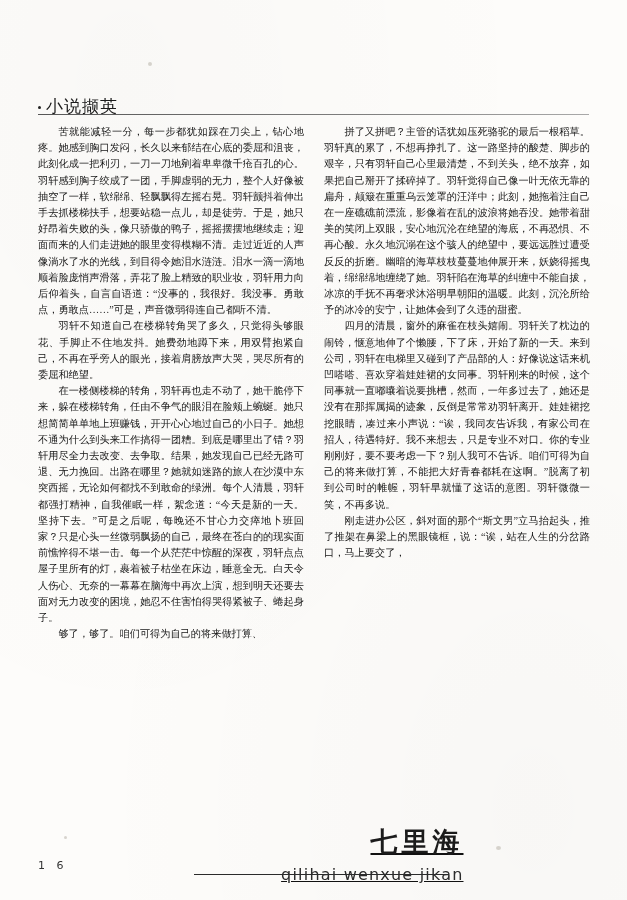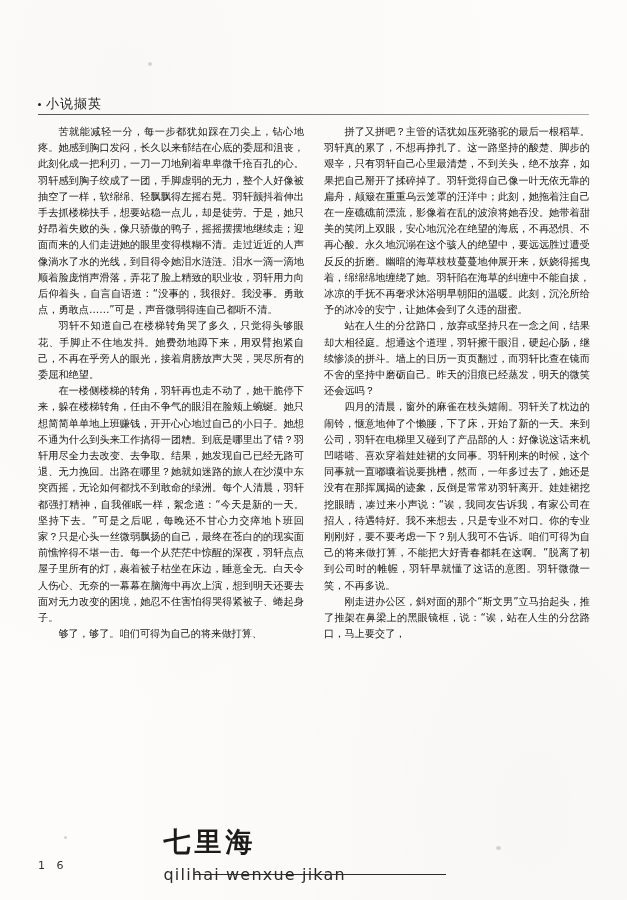--- a/index.html
+++ b/index.html
@@ -33,21 +33,21 @@
   .speck {
     position: absolute;
     background: #c9c5bd;
     border-radius: 50%;
     opacity: .75;
   }
   .header {
     position: absolute;
     left: 38px;
     top: 95px;
-    font-size: 13px;
+    font-size: 17px;
     letter-spacing: 1px;
     color: #1a1a1a;
     font-family: Liberation Serif, serif;
   }
   .header .dot {
     display: inline-block;
     width: 3px;
     height: 3px;
     background: #222;
     border-radius: 50%;
@@ -79,37 +79,39 @@
     line-height: 16.2px;
     text-align: justify;
     text-justify: inter-ideograph;
     color: #161616;
     font-family: "DejaVu Sans", sans-serif;
   }
   .col p {
     margin: 0;
     text-indent: 2em;
     white-space: pre-wrap;
+    font-family: Liberation Serif, serif;
   }
   .footer-pageno {
     position: absolute;
     left: 38px;
     bottom: 28px;
     font-size: 11px;
     letter-spacing: 4px;
     color: #333;
     margin-top: 16px;
   }
   .logo {
     position: absolute;
     left: 50%;
     transform: translateX(-50%);
     bottom: 16px;
-    text-align: left;
+    text-align: right;
     width: 300px;
+    text-decoration: underline;
   }
   .logo .cn {
     font-family: "DejaVu Serif", serif;
     font-size: 27px;
     letter-spacing: 4px;
     color: #1b1b1b;
     font-weight: 700;
     display: block;
     line-height: 30px;
   }
@@ -147,21 +149,20 @@
 
   <div class="columns">
     <div class="col">
       <p>苦就能减轻一分，每一步都犹如踩在刀尖上，钻心地疼。她感到胸口发闷，长久以来郁结在心底的委屈和沮丧，此刻化成一把利刃，一刀一刀地剜着卑卑微千疮百孔的心。羽轩感到胸子绞成了一团，手脚虚弱的无力，整个人好像被抽空了一样，软绵绵、轻飘飘得左摇右晃。羽轩颤抖着伸出手去抓楼梯扶手，想要站稳一点儿，却是徒劳。于是，她只好昂着失败的头，像只骄傲的鸭子，摇摇摆摆地继续走；迎面而来的人们走进她的眼里变得模糊不清。走过近近的人声像淌水了水的光线，到目得令她泪水涟涟。泪水一滴一滴地顺着脸庞悄声滑落，弄花了脸上精致的职业妆，羽轩用力向后仰着头，自言自语道：“没事的，我很好。我没事。勇敢点，勇敢点……”可是，声音微弱得连自己都听不清。</p>
       <p>羽轩不知道自己在楼梯转角哭了多久，只觉得头够眼花、手脚止不住地发抖。她费劲地蹲下来，用双臂抱紧自己，不再在乎旁人的眼光，接着肩膀放声大哭，哭尽所有的委屈和绝望。</p>
       <p>在一楼侧楼梯的转角，羽轩再也走不动了，她干脆停下来，躲在楼梯转角，任由不争气的眼泪在脸颊上蜿蜒。她只想简简单单地上班赚钱，开开心心地过自己的小日子。她想不通为什么到头来工作搞得一团糟。到底是哪里出了错？羽轩用尽全力去改变、去争取。结果，她发现自己已经无路可退、无力挽回。出路在哪里？她就如迷路的旅人在沙漠中东突西摇，无论如何都找不到敢命的绿洲。每个人清晨，羽轩都强打精神，自我催眠一样，絮念道：“今天是新的一天。坚持下去。”可是之后呢，每晚还不甘心力交瘁地卜班回家？只是心头一丝微弱飘扬的自己，最终在苍白的的现实面前憔悴得不堪一击。每一个从茫茫中惊醒的深夜，羽轩点点屋子里所有的灯，裹着被子枯坐在床边，睡意全无。白天令人伤心、无奈的一幕幕在脑海中再次上演，想到明天还要去面对无力改变的困境，她忍不住害怕得哭得紧被子、蜷起身子。</p>
       <p>够了，够了。咱们可得为自己的将来做打算、</p>
     </div>
     <div class="col">
       <p>拼了又拼吧？主管的话犹如压死骆驼的最后一根稻草。羽轩真的累了，不想再挣扎了。这一路坚持的酸楚、脚步的艰辛，只有羽轩自己心里最清楚，不到关头，绝不放弃，如果把自己掰开了揉碎掉了。羽轩觉得自己像一叶无依无靠的扁舟，颠簸在重重乌云笼罩的汪洋中；此刻，她拖着注自己在一座礁礁前漂流，影像着在乱的波浪将她吞没。她带着甜美的笑闭上双眼，安心地沉沦在绝望的海底，不再恐惧、不再心酸。永久地沉溺在这个骇人的绝望中，要远远胜过遭受反反的折磨。幽暗的海草枝枝蔓蔓地伸展开来，妖娆得摇曳着，绵绵绵地缠绕了她。羽轩陷在海草的纠缠中不能自拔，冰凉的手抚不再奢求沐浴明早朝阳的温暖。此刻，沉沦所给予的冰冷的安宁，让她体会到了久违的甜蜜。</p>
-      <p>站在人生的分岔路口，放弃或坚持只在一念之间，结果却大相径庭。想通这个道理，羽轩擦干眼泪，硬起心肠，继续惨淡的拼斗。墙上的日历一页页翻过，而羽轩比查在镜而不舍的坚持中磨砺自己。昨天的泪痕已经蒸发，明天的微笑还会远吗？</p>
       <p>四月的清晨，窗外的麻雀在枝头嬉闹。羽轩关了枕边的闹铃，惬意地伸了个懒腰，下了床，开始了新的一天。来到公司，羽轩在电梯里又碰到了产品部的人：好像说这话来机凹嗒嗒、喜欢穿着娃娃裙的女同事。羽轩刚来的时候，这个同事就一直嘟囔着说要挑槽，然而，一年多过去了，她还是没有在那挥属揭的迹象，反倒是常常劝羽轩离开。娃娃裙挖挖眼睛，凑过来小声说：“诶，我同友告诉我，有家公司在招人，待遇特好。我不来想去，只是专业不对口。你的专业刚刚好，要不要考虑一下？别人我可不告诉。咱们可得为自己的将来做打算，不能把大好青春都耗在这啊。”脱离了初到公司时的帷幄，羽轩早就懂了这话的意图。羽轩微微一笑，不再多说。</p>
       <p>刚走进办公区，斜对面的那个“斯文男”立马抬起头，推了推架在鼻梁上的黑眼镜框，说：“诶，站在人生的分岔路口，马上要交了，</p>
     </div>
   </div>
 
   <div class="footer-pageno">1 6</div>
 
   <div class="logo">
     <span class="cn">七里海</span>
     <span class="py">qilihai wenxue jikan</span>

